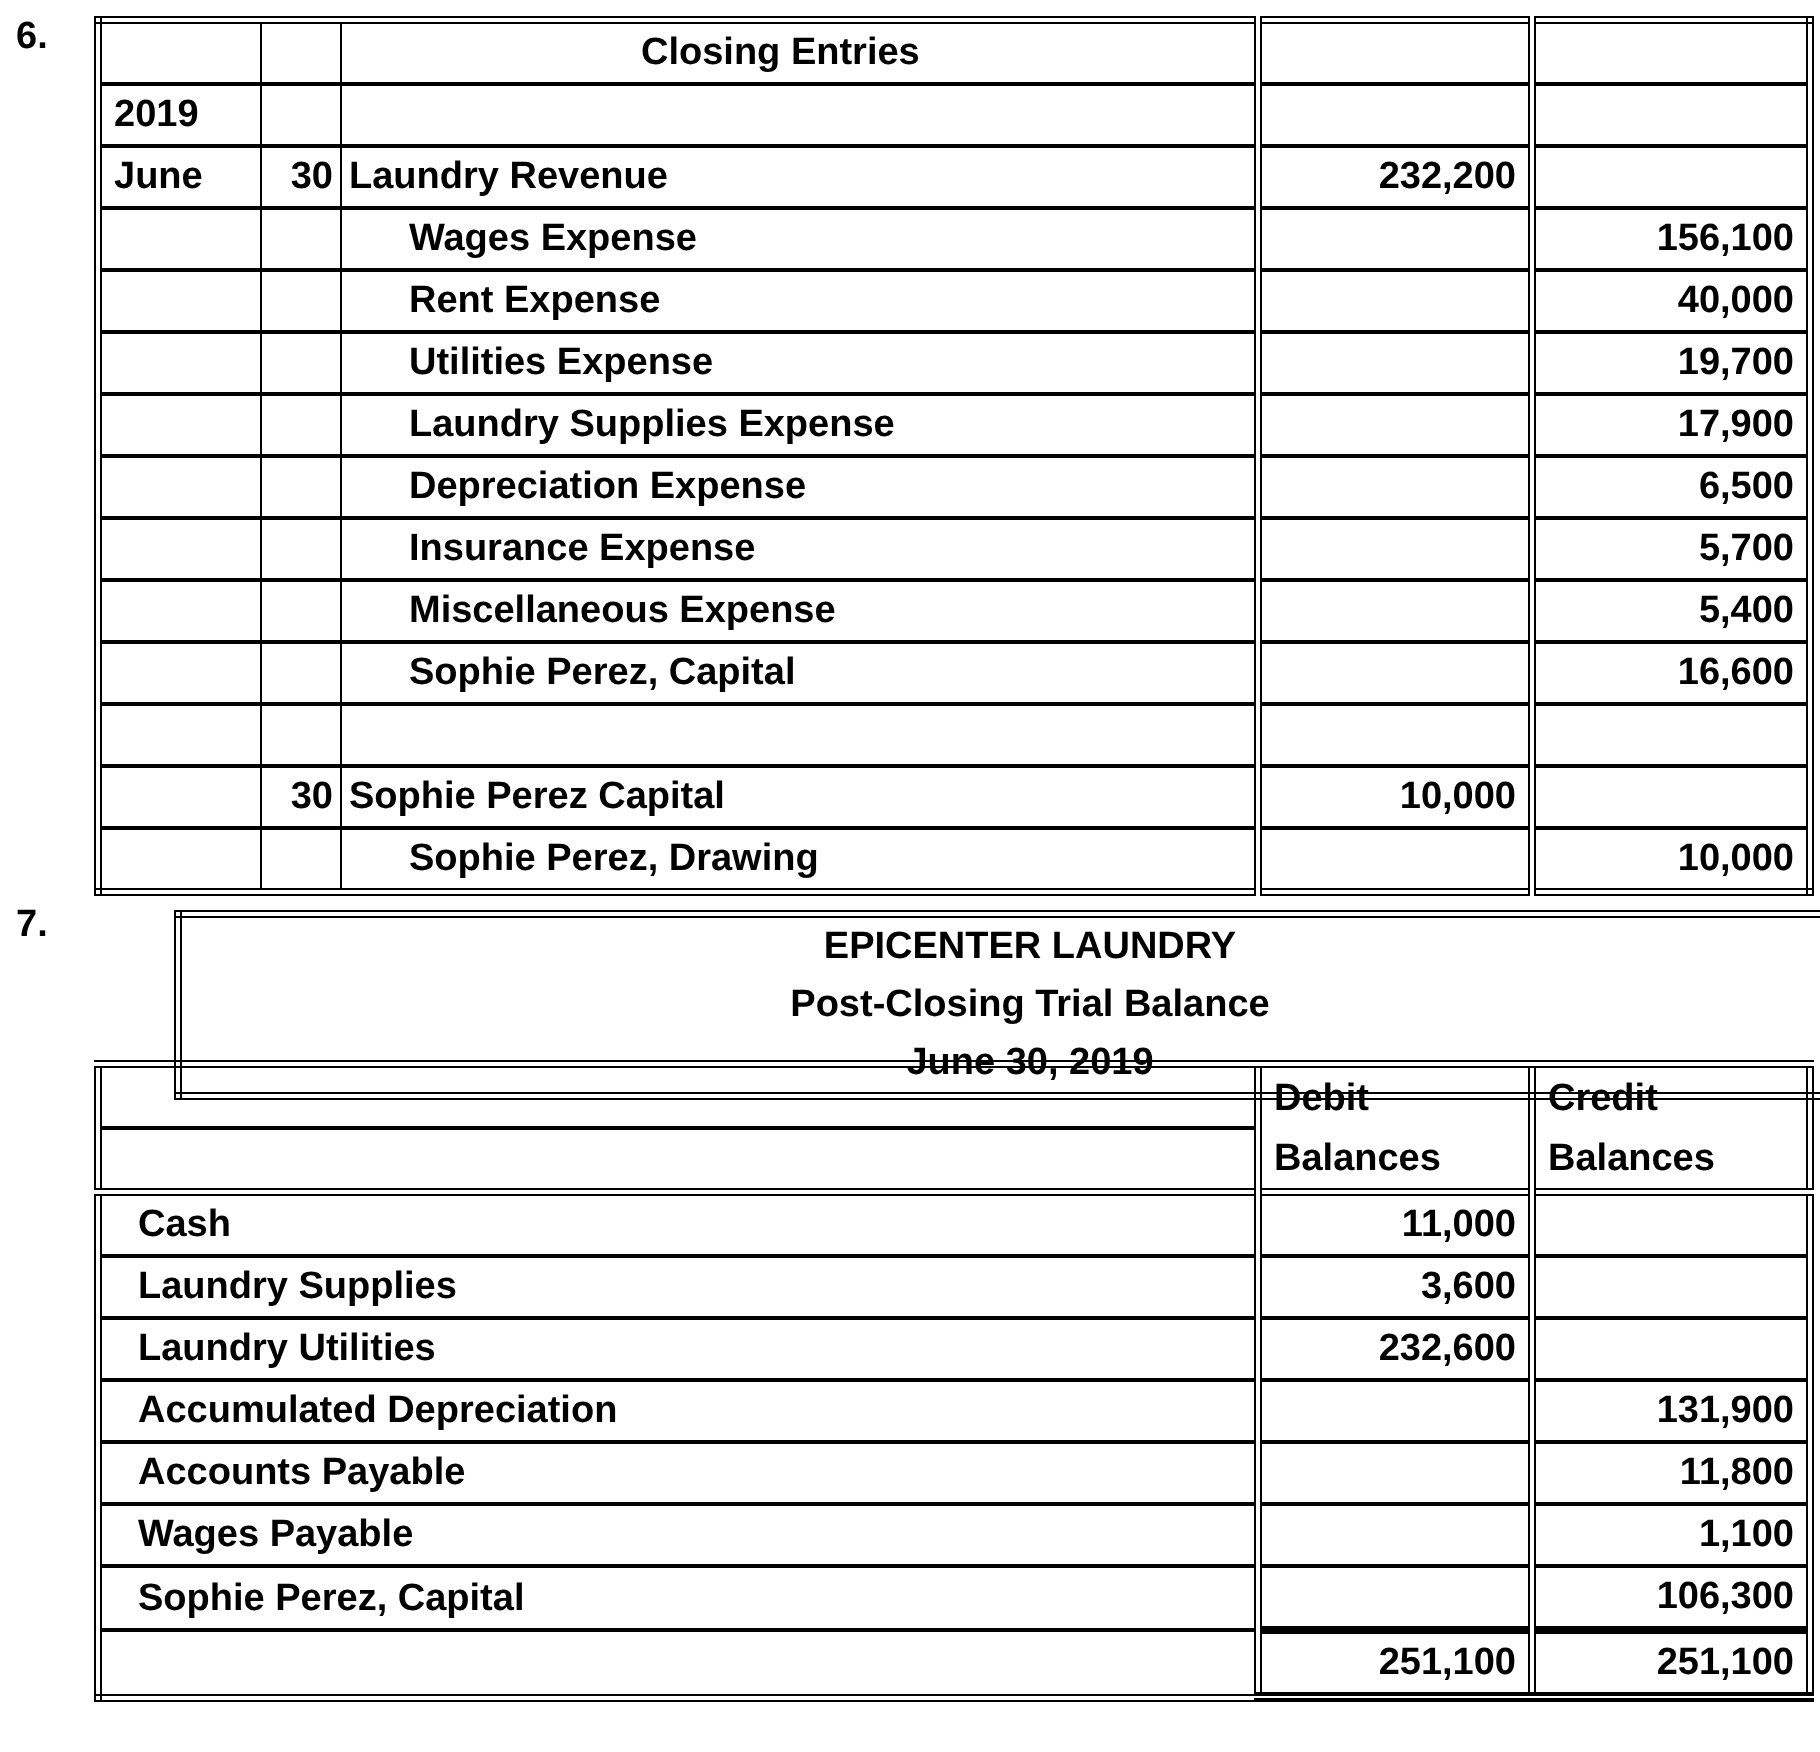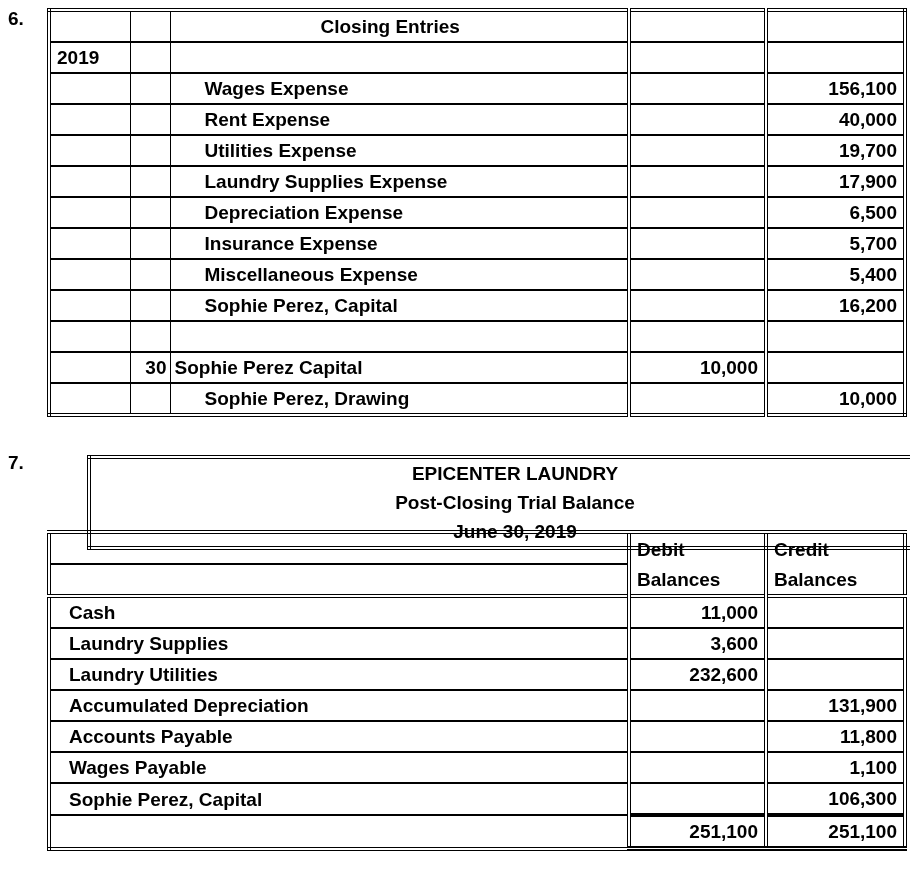--- a/index.html
+++ b/index.html
@@ -54,20 +54,27 @@
   </tbody>
   <tbody id="t1-body">
       <tr>
         <td>2019</td>
         <td class="day"></td>
         <td class="acct"></td>
         <td class="dbl-l amt"></td>
         <td class="dbl-l amt"></td>
       </tr>
       <tr>
+        <td>June</td>
+        <td class="day">30</td>
+        <td class="acct">Laundry Revenue</td>
+        <td class="dbl-l amt">232,200</td>
+        <td class="dbl-l amt"></td>
+      </tr>
+      <tr>
         <td></td>
         <td class="day"></td>
         <td class="ind">Wages Expense</td>
         <td class="dbl-l amt"></td>
         <td class="dbl-l amt">156,100</td>
       </tr>
       <tr>
         <td></td>
         <td class="day"></td>
         <td class="ind">Rent Expense</td>
@@ -107,21 +114,21 @@
         <td class="day"></td>
         <td class="ind">Miscellaneous Expense</td>
         <td class="dbl-l amt"></td>
         <td class="dbl-l amt">5,400</td>
       </tr>
       <tr>
         <td></td>
         <td class="day"></td>
         <td class="ind">Sophie Perez, Capital</td>
         <td class="dbl-l amt"></td>
-        <td class="dbl-l amt">16,200</td>
+        <td class="dbl-l amt">16,600</td>
       </tr>
       <tr>
         <td></td>
         <td class="day"></td>
         <td class="acct"></td>
         <td class="dbl-l amt"></td>
         <td class="dbl-l amt"></td>
       </tr>
       <tr>
         <td></td>

